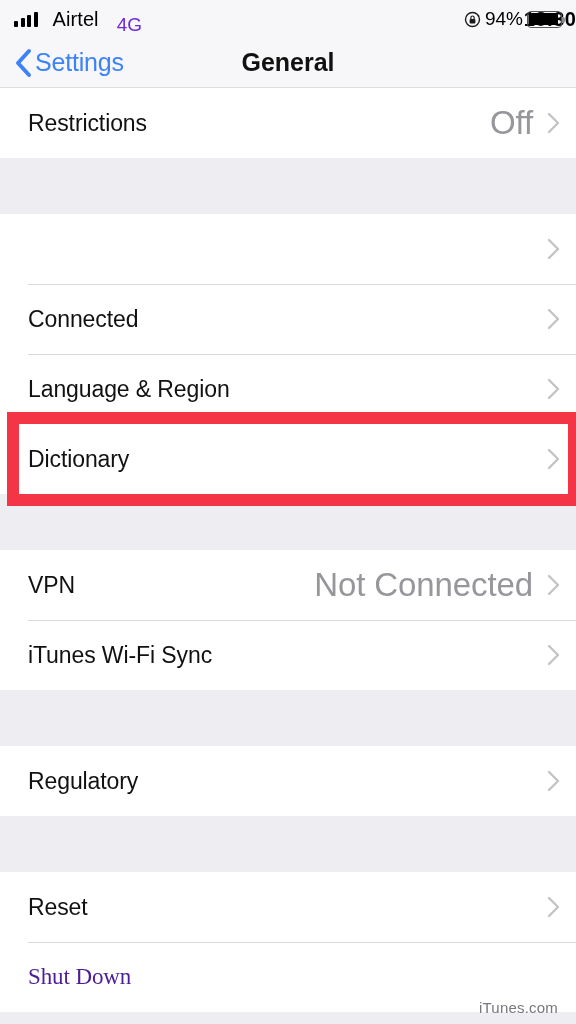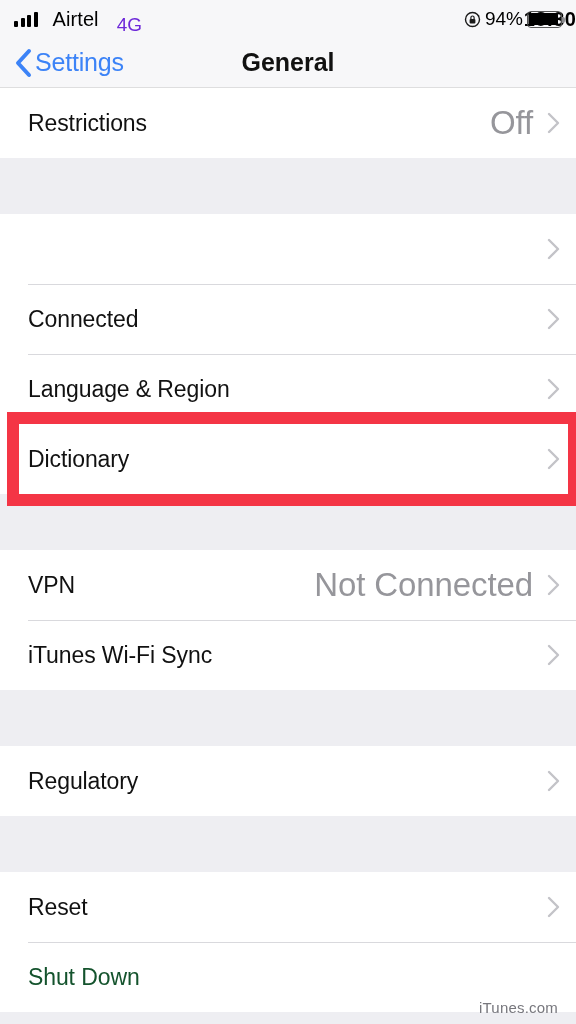--- a/index.html
+++ b/index.html
@@ -65,21 +65,21 @@
   .gap { height:56px; background:#eeeef2; }
   .row {
     position:relative; height:70px; display:flex; align-items:center;
     padding:0 16px 0 28px; background:#fff; cursor:pointer;
   }
   .row + .row::before {
     content:""; position:absolute; left:28px; right:0; top:0; height:1px;
     background:#d9d9dd;
   }
   .row-label { font-size:23px; color:#111; letter-spacing:-.1px; }
-  .row-label.link { color:#14532d; }
+  .row-label.link { color:#4c1d95;font-family:Liberation Serif, serif; }
   .row-right { margin-left:auto; display:flex; align-items:center; gap:14px; }
   .row-value { font-size:33px; color:#96969b; letter-spacing:-.1px; }
   .chev { width:13px; height:22px; flex:0 0 auto; }
   .chev svg { display:block; }
 
   
   .highlight-wrap { position:relative; }
   .highlight-box {
     position:absolute; left:7px; top:-12px; right:-4px; bottom:-12px;
     border:12px solid #f43545; pointer-events:none; z-index:5;

